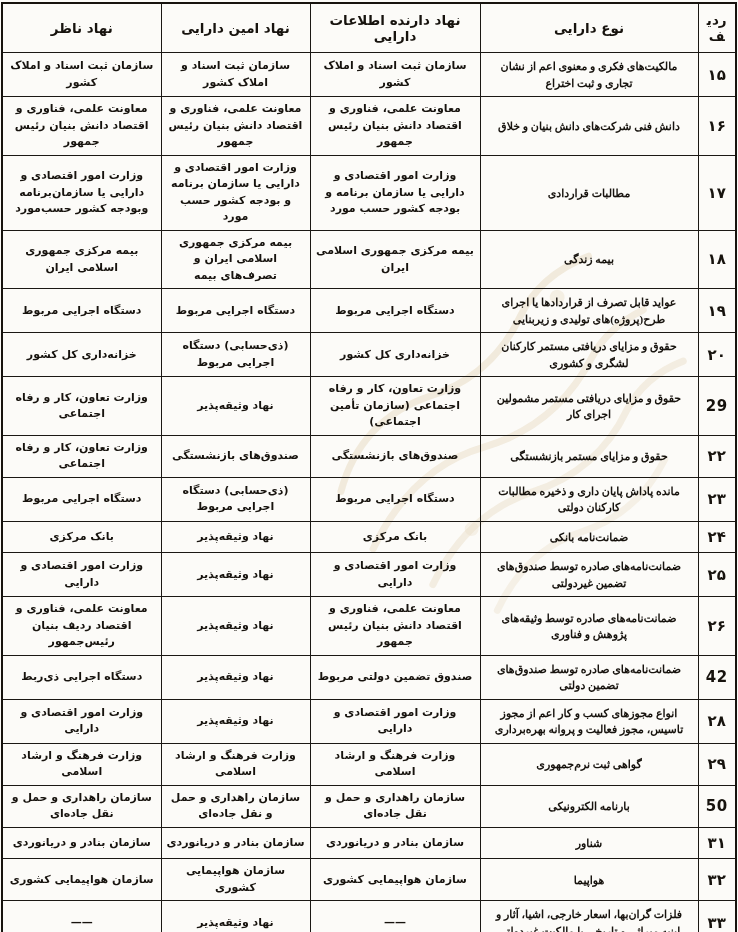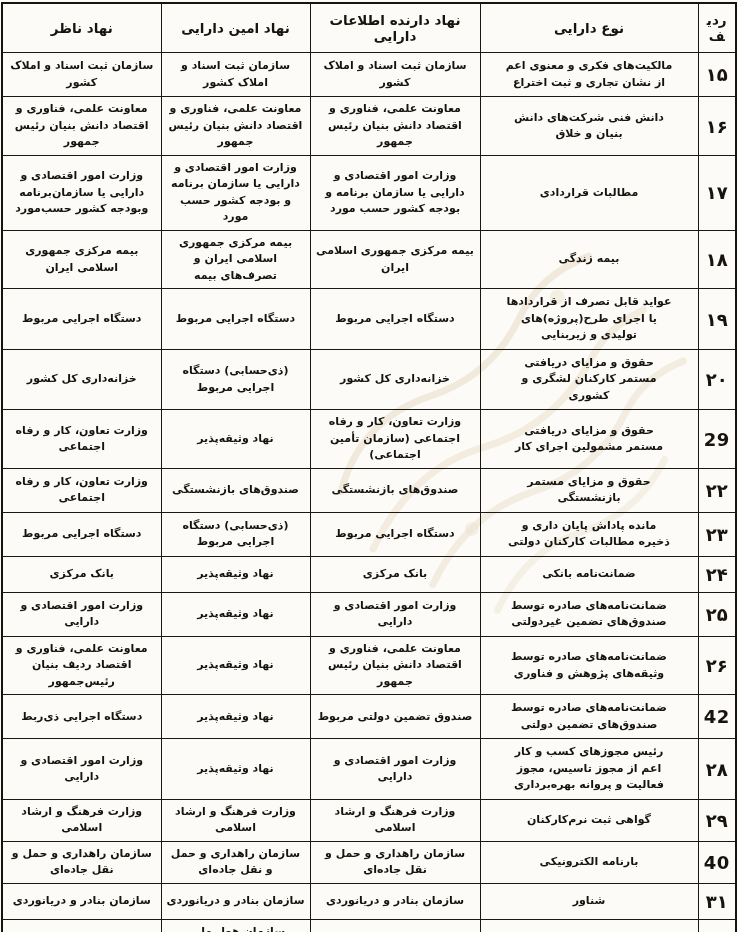--- a/index.html
+++ b/index.html
@@ -56,24 +56,24 @@
   thead th {
     font-size: 13.5px;
     padding: 8px 4px;
     line-height: 1.2;
   }
   tbody td {
     font-size: 11px;
     line-height: 1.5;
   }
   tbody td.c-no {
-    font-size: 18px;
+    font-size: 15px;
     letter-spacing: 0.5px;
   }
-  tbody td.c-type { padding: 5px 25px; }
+  tbody td.c-type { padding: 5px 8px; font-family: Liberation Serif, serif; }
 </style>
 </head>
 <body>
 
 <div class="page">
 
   <svg class="watermark" viewBox="0 0 420 420" xmlns="http://www.w3.org/2000/svg" aria-hidden="true">
     <g fill="none" stroke="#d9c49c" stroke-width="7" stroke-linecap="round" transform="rotate(-38 210 210)">
       <path d="M40 140 q60 -45 130 -20 q60 22 120 -8 q40 -20 90 -5" opacity="0.55"></path>
       <path d="M30 205 q80 -40 150 -12 q70 28 140 -4 q30 -14 70 -6" opacity="0.5"></path>
@@ -188,34 +188,34 @@
     </tr>
         <tr>
       <td class="c-no">42</td>
       <td class="c-type">ضمانت‌نامه‌های صادره توسط صندوق‌های تضمین دولتی</td>
       <td class="c-holder">صندوق تضمین دولتی مربوط</td>
       <td class="c-trustee">نهاد وثیقه‌پذیر</td>
       <td class="c-supervisor">دستگاه اجرایی ذی‌ربط</td>
     </tr>
         <tr>
       <td class="c-no">۲۸</td>
-      <td class="c-type">رئیس مجوزهای کسب و کار اعم از مجوز تاسیس، مجوز فعالیت و پروانه بهره‌برداری</td>
+      <td class="c-type">انواع مجوزهای کسب و کار اعم از مجوز تاسیس، مجوز فعالیت و پروانه بهره‌برداری</td>
       <td class="c-holder">وزارت امور اقتصادی و دارایی</td>
       <td class="c-trustee">نهاد وثیقه‌پذیر</td>
       <td class="c-supervisor">وزارت امور اقتصادی و دارایی</td>
     </tr>
         <tr>
       <td class="c-no">۲۹</td>
-      <td class="c-type">گواهی ثبت نرم‌کارکنان</td>
+      <td class="c-type">گواهی ثبت نرم‌جمهوری</td>
       <td class="c-holder">وزارت فرهنگ و ارشاد اسلامی</td>
       <td class="c-trustee">وزارت فرهنگ و ارشاد اسلامی</td>
       <td class="c-supervisor">وزارت فرهنگ و ارشاد اسلامی</td>
     </tr>
         <tr>
-      <td class="c-no">40</td>
+      <td class="c-no">50</td>
       <td class="c-type">بارنامه الکترونیکی</td>
       <td class="c-holder">سازمان راهداری و حمل و نقل جاده‌ای</td>
       <td class="c-trustee">سازمان راهداری و حمل و نقل جاده‌ای</td>
       <td class="c-supervisor">سازمان راهداری و حمل و نقل جاده‌ای</td>
     </tr>
         <tr>
       <td class="c-no">۳۱</td>
       <td class="c-type">شناور</td>
       <td class="c-holder">سازمان بنادر و دریانوردی</td>
       <td class="c-trustee">سازمان بنادر و دریانوردی</td>

